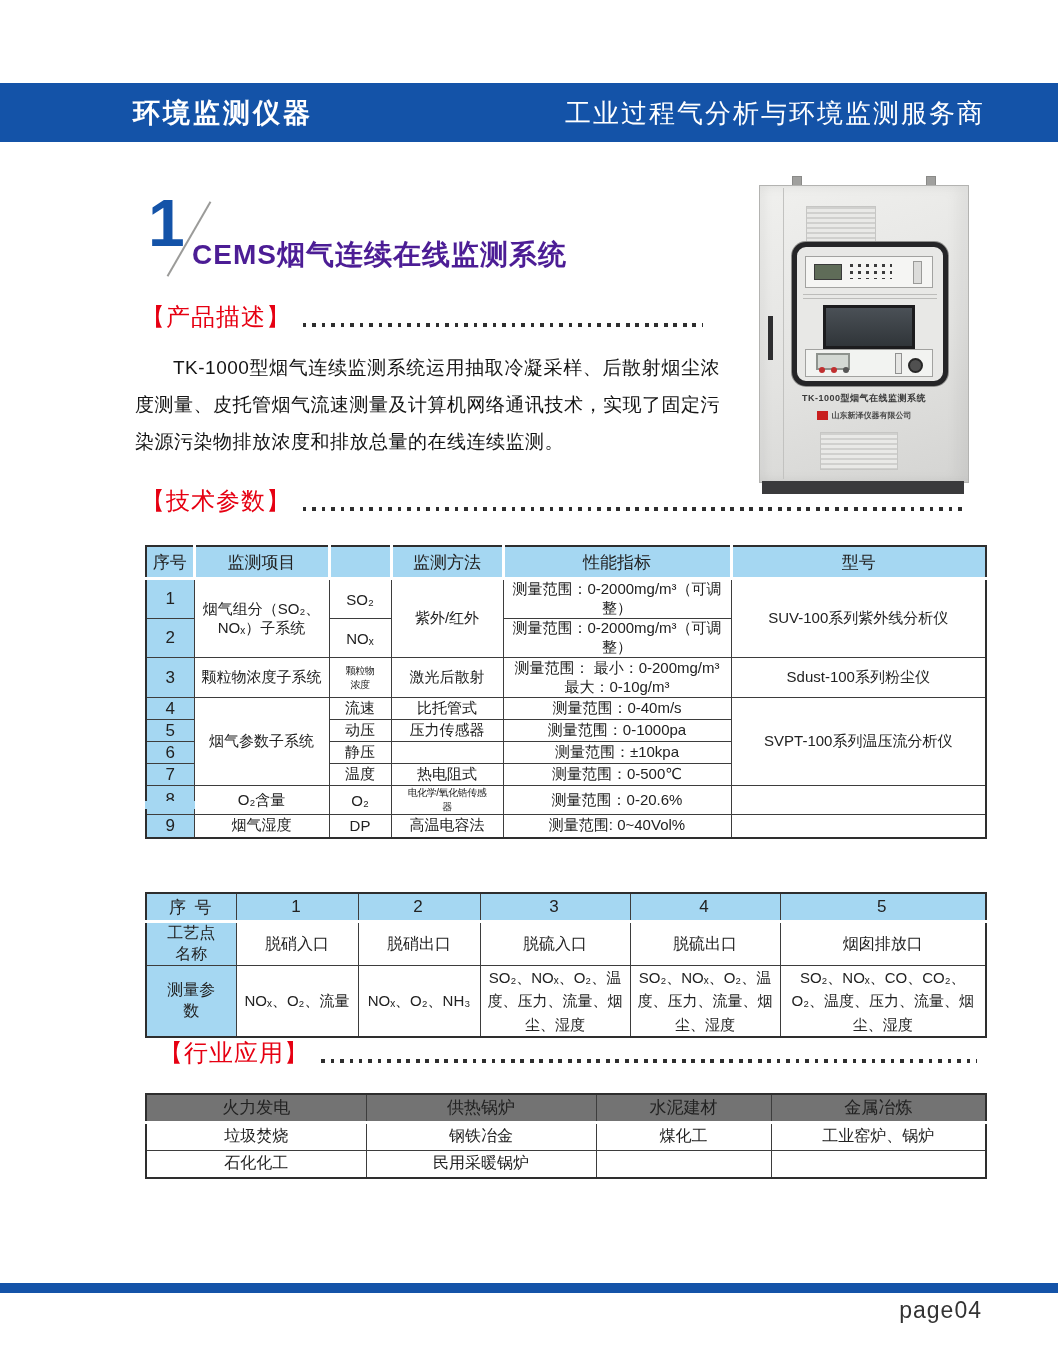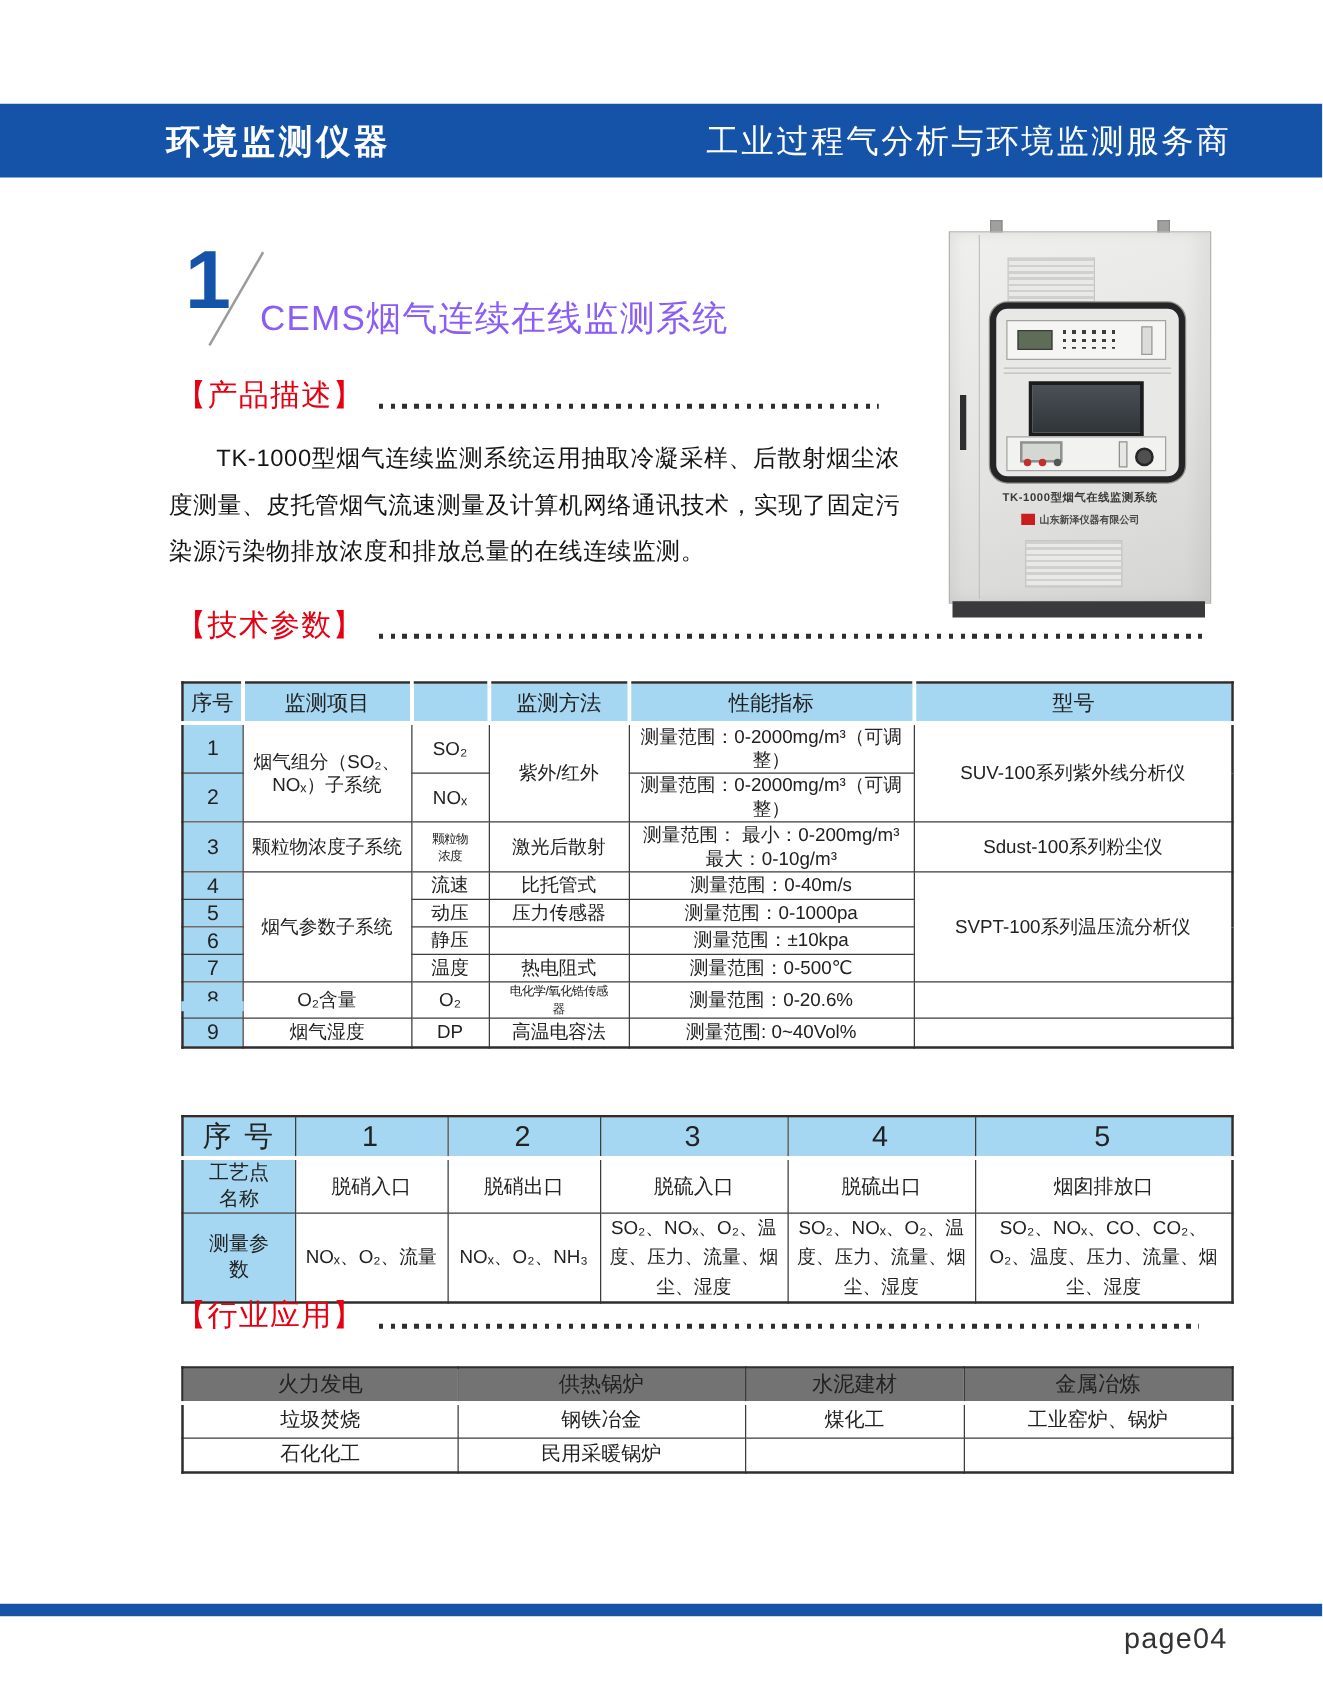--- a/index.html
+++ b/index.html
@@ -13,53 +13,53 @@
   .top-bar .tleft  { position:absolute; left:133px; top:50%; transform:translateY(-50%);
                      color:#fff; font-weight:bold; font-size:27px; letter-spacing:3px; white-space:nowrap; }
   .top-bar .tright { position:absolute; right:73px; top:50%; transform:translateY(-50%);
                      color:#fff; font-weight:normal; font-size:26px; letter-spacing:2px; white-space:nowrap; }
 
   
   .sec-index { position:absolute; left:148px; top:190px; font-size:66px; font-weight:bold;
                color:#1453a8; line-height:1; }
   .sec-slash { position:absolute; left:188px; top:196px; width:2px; height:86px; background:#9b9b99;
                transform:rotate(30deg); }
-  .sec-title { position:absolute; left:208px; top:236px; font-size:28px; font-weight:normal;
-               color:#8b5cf6; letter-spacing:1px; white-space:nowrap; }
+  .sec-title { position:absolute; left:192px; top:236px; font-size:28px; font-weight:bold;
+               color:#4c1d95; letter-spacing:1px; white-space:nowrap; }
 
   
   .sec-head { position:absolute; display:flex; align-items:flex-end; gap:12px; }
   .sec-head .label { color:#e60012; font-size:24px; font-weight:normal; letter-spacing:1px;
                      line-height:1.2; white-space:nowrap; }
   .sec-head .dots  { flex:1; height:4px; margin-bottom:5px;
                      background-image:repeating-linear-gradient(to right,#2e2e2e 0 3.5px,transparent 3.5px 9.5px); }
   .hd-desc { left:141px; top:303px; width:562px; }
   .hd-tech { left:141px; top:487px; width:822px; }
   .hd-pos  { left:141px; top:834px; width:818px; }
-  .hd-ind  { left:141px; top:1039px; width:818px; }
+  .hd-ind  { left:159px; top:1039px; width:818px; }
 
   
   .desc { position:absolute; left:135px; top:349px; width:585px; font-size:19px; line-height:37px;
           color:#141414; text-indent:2em; letter-spacing:0.5px; text-align:justify; }
 
   
   table.tbl { position:absolute; border-collapse:collapse; table-layout:fixed; background:#fff; }
   table.tbl td { border:1px solid #3d3d3d; text-align:center; vertical-align:middle;
                  padding:0 3px; font-size:16px; color:#222; overflow:hidden; }
   .t1 { left:145px; top:545px; width:840px; border:2px solid #2e2e2e; }
   .t1 tr.head td { background:#a5d7f2; font-size:17px; border-bottom:3px solid #fff; height:30px; }
   .t1 tr.head td + td { border-left:3px solid #fff; }
   .t1 td.no { background:#a5d7f2; font-size:17px; }
   .t1 td.item, .t1 td.param, .t1 td.method, .t1 td.perf, .t1 td.model { font-size:15px; }
   .t1 td.xs { font-size:10px; letter-spacing:-0.5px; padding:0 16px; }
   .t1 tr.h26 { height:26px; } .t1 tr.h40 { height:40px; } .t1 tr.h22 { height:22px; } .t1 tr.h23 { height:23px; }
   .t1-frag { position:absolute; left:145px; top:801px; width:50px; height:8px; background:#a5d7f2; }
 
   .t2 { left:145px; top:892px; width:840px; border:2px solid #2e2e2e; }
-  .t2 tr.head td { background:#a5d7f2; border-bottom:3px solid #fff; height:26px; font-size:23px;
+  .t2 tr.head td { background:#a5d7f2; border-bottom:3px solid #fff; height:26px; font-size:17px;
                    letter-spacing:2px;text-align:center; }
   .t2 td.lbl { background:#a5d7f2; font-size:16px; padding:0 13px; }
   .t2 tr.r1 { height:23px; } .t2 tr.r2 { height:64px; }
   .t2 td.wrap { font-size:15px; line-height:1.55; padding:0 4px; }
 
   .t3 { left:145px; top:1093px; width:840px; border:2px solid #2e2e2e; }
   .t3 tr.head td { background:#737373; border-bottom:3px solid #fff; font-size:17px; }
   .t3 tr { height:28px; }
 
   

